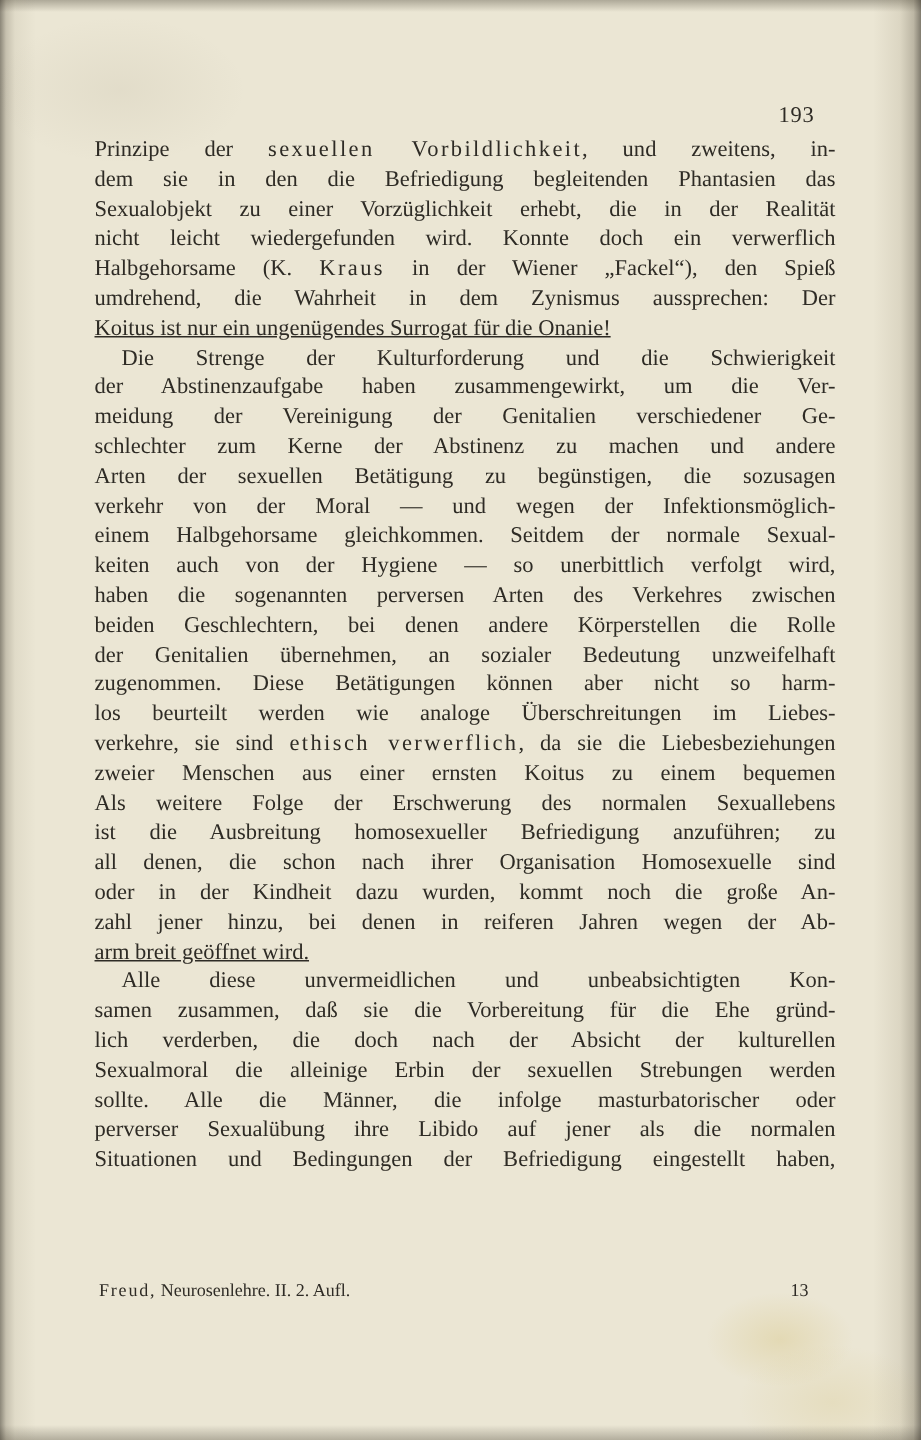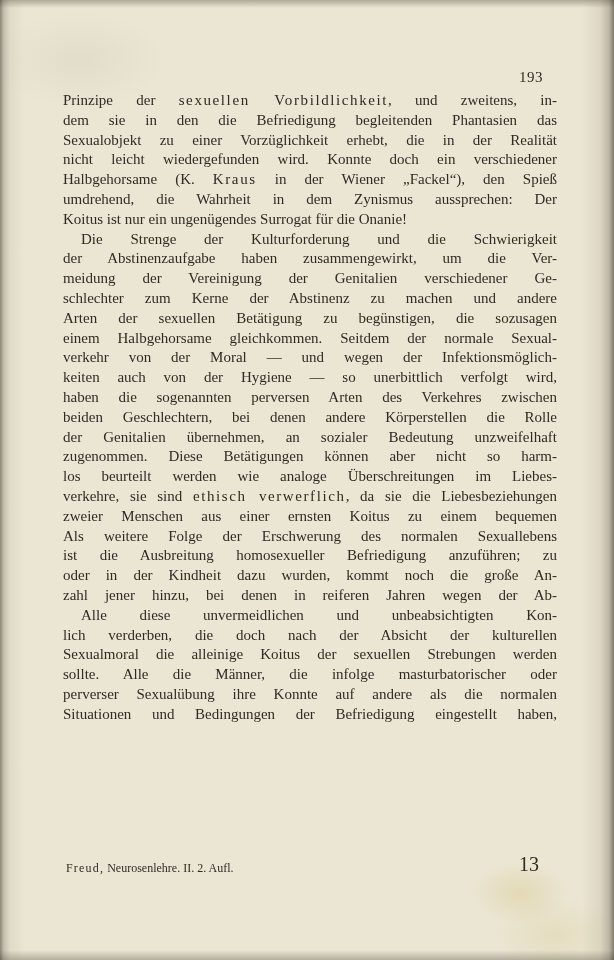--- a/index.html
+++ b/index.html
@@ -43,88 +43,92 @@
   }
   .line {
     font-size: 15px;
     line-height: 19.8px;
     text-align: justify;
     text-align-last: justify;
     -moz-text-align-last: justify;
   }
   .line.end {
     text-align-last: left;
+    text-decoration: underline;
     -moz-text-align-last: left;
   }
   .line.indent {
     text-indent: 18px;
   }
   .sperr {
     letter-spacing: 1.6px;
   }
   .footer {
     position: absolute;
     left: 63px;
     top: 853px;
     width: 494px;
     box-sizing: border-box;
     display: flex;
     justify-content: space-between;
-    align-items: flex-end;
+    align-items: flex-start;
   }
   .footer-left {
     font-size: 12px;
     padding-left: 3px;
   }
   .footer-left .name {
     letter-spacing: 1.2px;
   }
   .footer-right {
-    font-size: 20px;
+    font-size: 12px;
     padding-right: 18px;
   }
 </style>
 </head>
 <body>
 
 <div class="page">
   <div class="page-number">193</div>
 
   <div class="text-block">
       <div class="line"><span>Prinzipe der </span><span class="sperr">sexuellen Vorbildlichkeit</span><span>, und zweitens, in-</span></div>
       <div class="line"><span>dem sie in den die Befriedigung begleitenden Phantasien das</span></div>
       <div class="line"><span>Sexualobjekt zu einer Vorzüglichkeit erhebt, die in der Realität</span></div>
-      <div class="line"><span>nicht leicht wiedergefunden wird. Konnte doch ein verschiedener</span></div>
+      <div class="line"><span>nicht leicht wiedergefunden wird. Konnte doch ein verwerflich</span></div>
       <div class="line"><span>Halbgehorsame (K. </span><span class="sperr">Kraus</span><span> in der Wiener „Fackel“), den Spieß</span></div>
       <div class="line"><span>umdrehend, die Wahrheit in dem Zynismus aussprechen: Der</span></div>
       <div class="line end"><span>Koitus ist nur ein ungenügendes Surrogat für die Onanie!</span></div>
       <div class="line indent"><span>Die Strenge der Kulturforderung und die Schwierigkeit</span></div>
       <div class="line"><span>der Abstinenzaufgabe haben zusammengewirkt, um die Ver-</span></div>
       <div class="line"><span>meidung der Vereinigung der Genitalien verschiedener Ge-</span></div>
       <div class="line"><span>schlechter zum Kerne der Abstinenz zu machen und andere</span></div>
       <div class="line"><span>Arten der sexuellen Betätigung zu begünstigen, die sozusagen</span></div>
+      <div class="line"><span>verkehr von der Moral — und wegen der Infektionsmöglich-</span></div>
       <div class="line"><span>einem Halbgehorsame gleichkommen. Seitdem der normale Sexual-</span></div>
-      <div class="line"><span>verkehr von der Moral — und wegen der Infektionsmöglich-</span></div>
       <div class="line"><span>keiten auch von der Hygiene — so unerbittlich verfolgt wird,</span></div>
       <div class="line"><span>haben die sogenannten perversen Arten des Verkehres zwischen</span></div>
       <div class="line"><span>beiden Geschlechtern, bei denen andere Körperstellen die Rolle</span></div>
       <div class="line"><span>der Genitalien übernehmen, an sozialer Bedeutung unzweifelhaft</span></div>
       <div class="line"><span>zugenommen. Diese Betätigungen können aber nicht so harm-</span></div>
       <div class="line"><span>los beurteilt werden wie analoge Überschreitungen im Liebes-</span></div>
       <div class="line"><span>verkehre, sie sind </span><span class="sperr">ethisch verwerflich</span><span>, da sie die Liebesbeziehungen</span></div>
       <div class="line"><span>zweier Menschen aus einer ernsten Koitus zu einem bequemen</span></div>
       <div class="line"><span>Als weitere Folge der Erschwerung des normalen Sexuallebens</span></div>
       <div class="line"><span>ist die Ausbreitung homosexueller Befriedigung anzuführen; zu</span></div>
+      <div class="line"><span>all denen, die schon nach ihrer Organisation Homosexuelle sind</span></div>
       <div class="line"><span>oder in der Kindheit dazu wurden, kommt noch die große An-</span></div>
       <div class="line"><span>zahl jener hinzu, bei denen in reiferen Jahren wegen der Ab-</span></div>
+      <div class="line end"><span>arm breit geöffnet wird.</span></div>
       <div class="line indent"><span>Alle diese unvermeidlichen und unbeabsichtigten Kon-</span></div>
+      <div class="line"><span>samen zusammen, daß sie die Vorbereitung für die Ehe gründ-</span></div>
       <div class="line"><span>lich verderben, die doch nach der Absicht der kulturellen</span></div>
-      <div class="line"><span>Sexualmoral die alleinige Koitus der sexuellen Strebungen werden</span></div>
+      <div class="line"><span>Sexualmoral die alleinige Erbin der sexuellen Strebungen werden</span></div>
       <div class="line"><span>sollte. Alle die Männer, die infolge masturbatorischer oder</span></div>
-      <div class="line"><span>perverser Sexualübung ihre Konnte auf andere als die normalen</span></div>
+      <div class="line"><span>perverser Sexualübung ihre Libido auf jener als die normalen</span></div>
       <div class="line"><span>Situationen und Bedingungen der Befriedigung eingestellt haben,</span></div>
     </div>
 
   <div class="footer">
     <div class="footer-left"><span class="name">Freud,</span><span> Neurosenlehre. II. 2. Aufl.</span></div>
     <div class="footer-right">13</div>
   </div>
 </div>
 
 </body></html>

